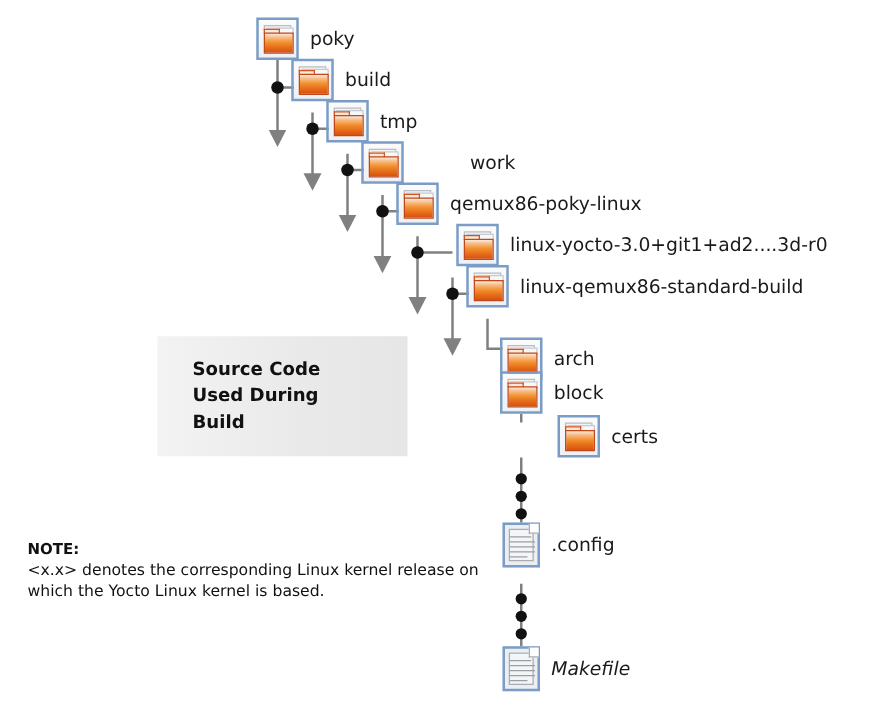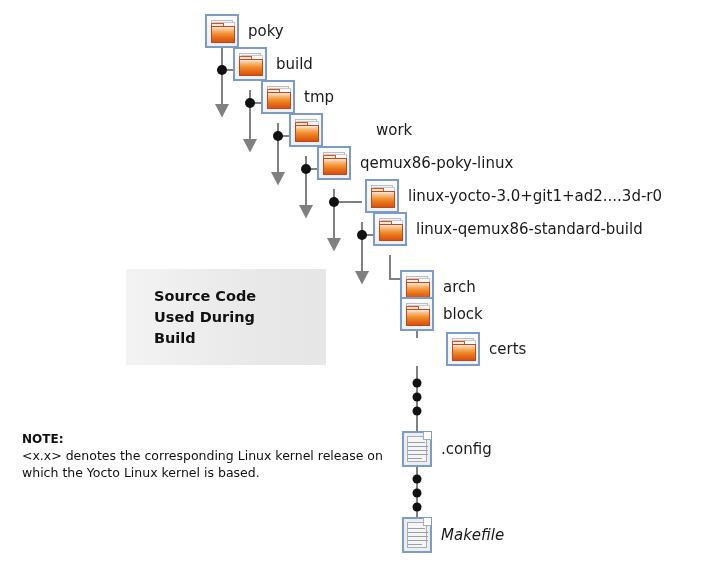--- a/index.html
+++ b/index.html
@@ -314,21 +314,21 @@
   <div class="node" style="left:412px; top:332px;margin-left:34px;">
     <span class="folder-ico">
       <span class="back"></span>
         <span class="back2"></span>
       <span class="tab"></span>
         <span class="body"></span>
     </span>
     <span class="node-label">certs</span>
   </div>
 
-  <div class="node" style="left:402px; top:431px;">
+  <div class="node" style="left:402px; top:418px;">
     <span class="file-ico">
       <span class="sheet"></span>
       <span class="fold"></span>
       <span class="ln" style="top:9px;  width:17px;"></span>
       <span class="ln" style="top:13px; width:20px;"></span>
       <span class="ln" style="top:17px; width:20px;"></span>
       <span class="ln" style="top:21px; width:20px;"></span>
       <span class="ln" style="top:25px; width:14px;"></span>
     </span>
     <span class="node-label">.config</span>

